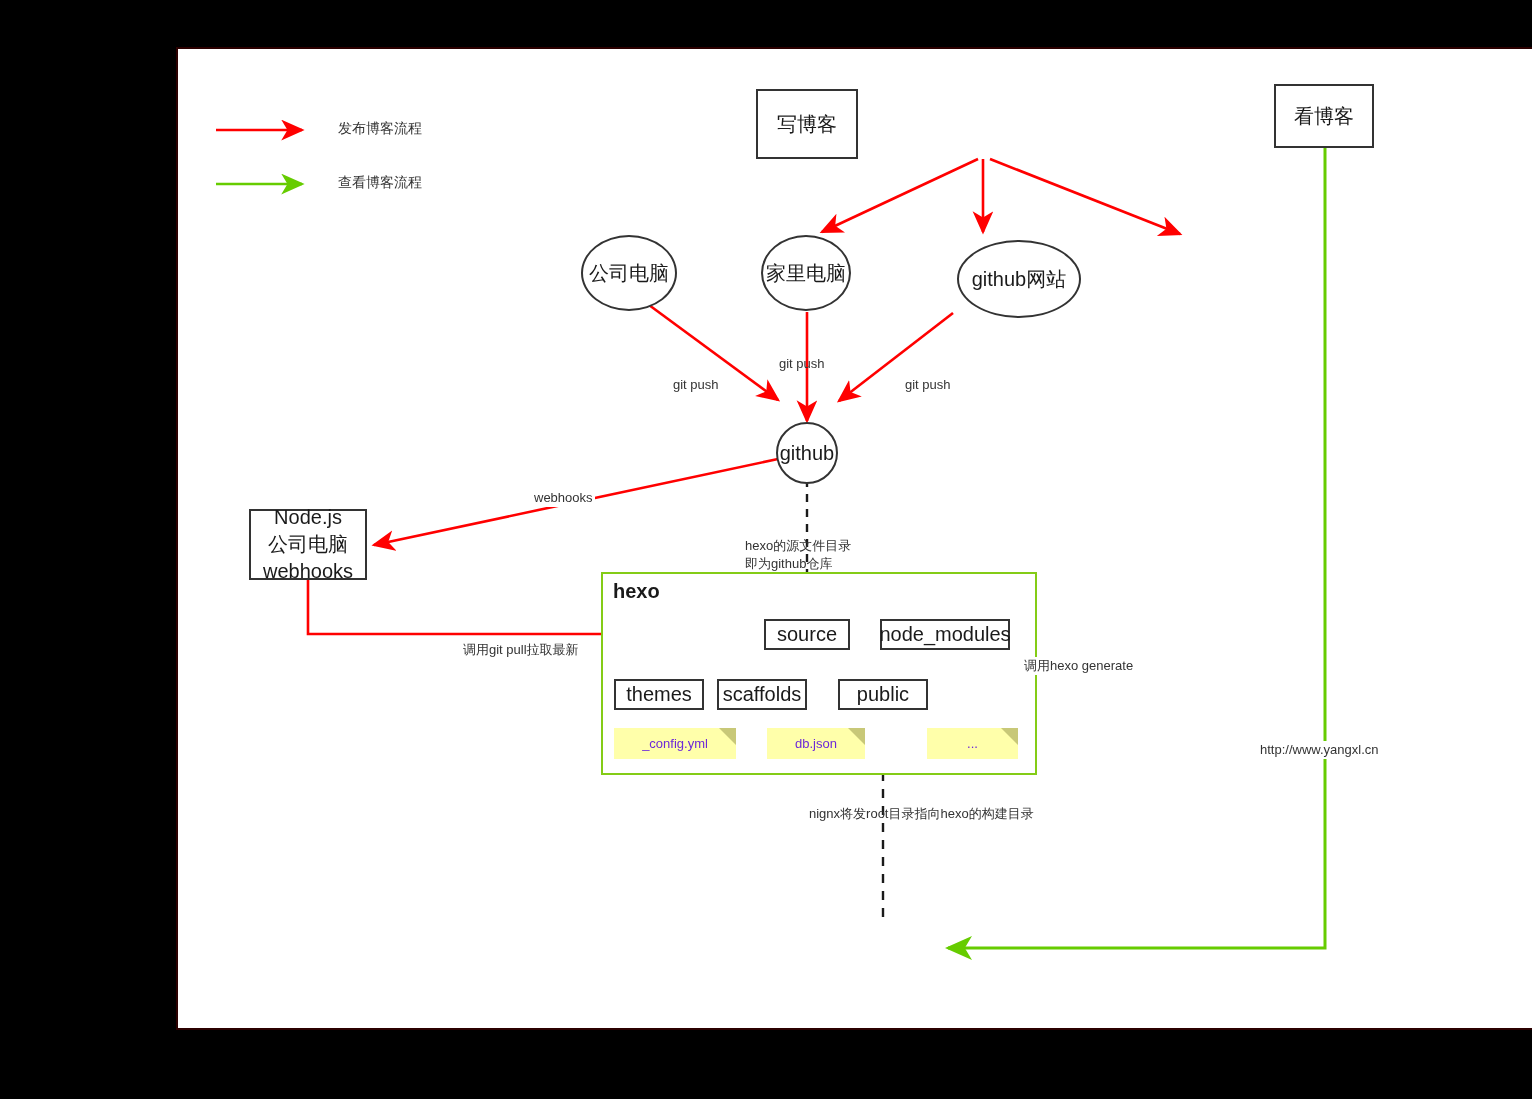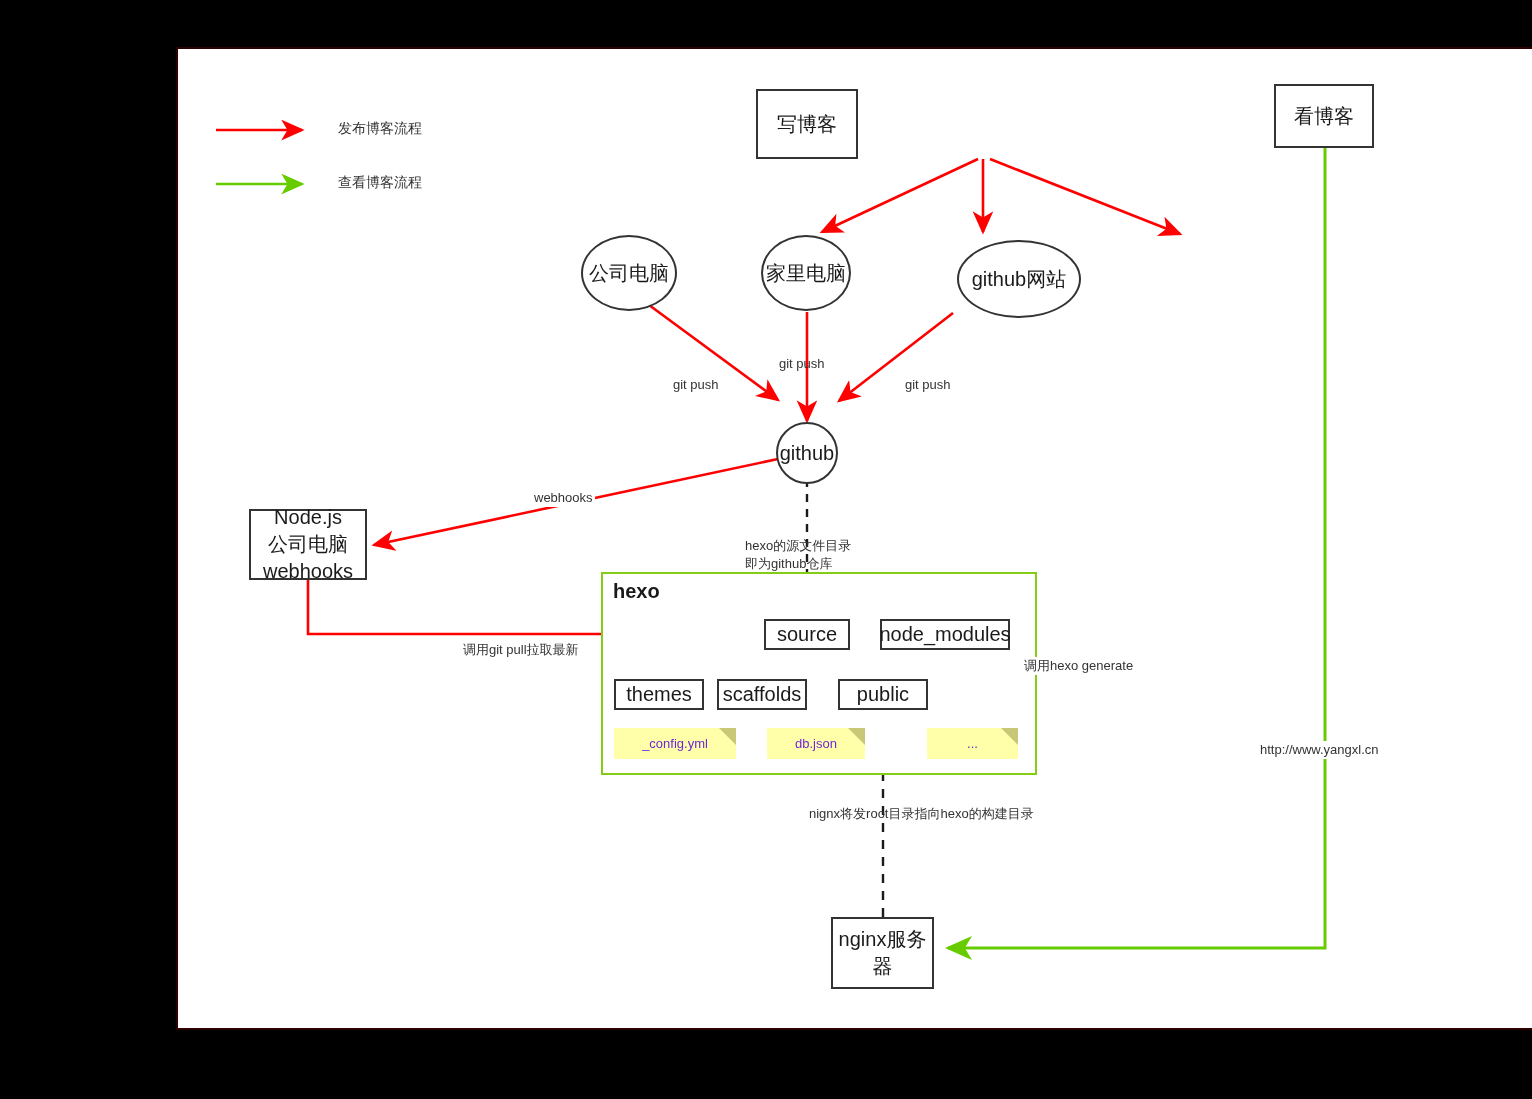--- a/index.html
+++ b/index.html
@@ -190,23 +190,20 @@
     <div class="node ellipse" style="left:598px; top:373px; width:62px; height:62px;">
       <span>github</span>
     </div>
 
     <div class="node box" style="left:71px; top:460px; width:118px; height:71px; flex-direction:column;">
       <span>Node.js</span>
       <span>公司电脑</span>
       <span>webhooks</span>
     </div>
 
-    <div class="node box" style="left:653px; top:868px; width:103px; height:72px;">
-      <span>nginx服务器</span>
-    </div>
 
     <div class="container-box" style="left:423px; top:523px; width:436px; height:203px;">
       <span class="container-title">hexo</span>
     </div>
 
     <div class="node box" style="left:586px; top:570px; width:86px; height:31px;">
       <span>source</span>
     </div>
     <div class="node box" style="left:702px; top:570px; width:130px; height:31px;">
       <span>node_modules</span>

